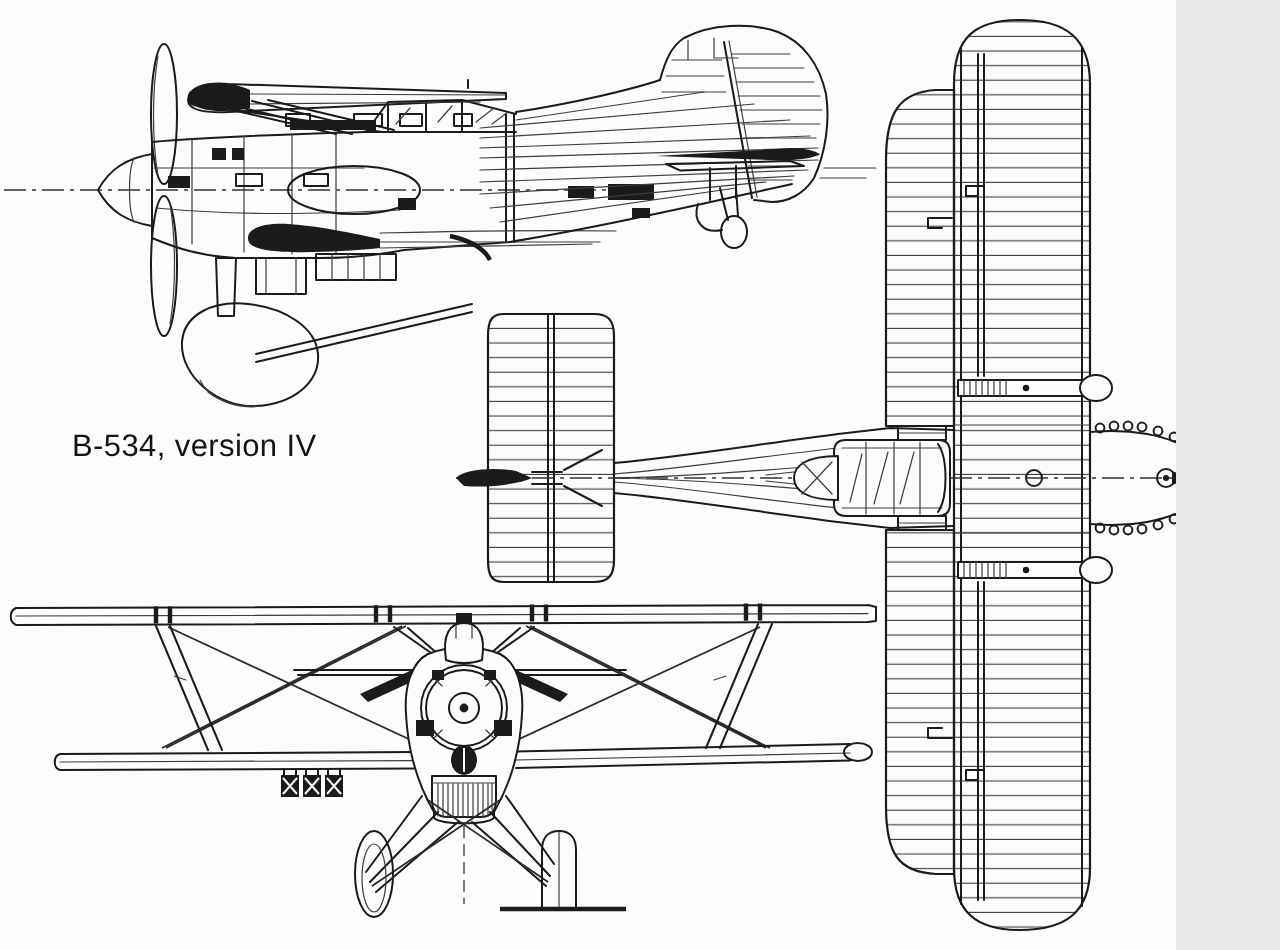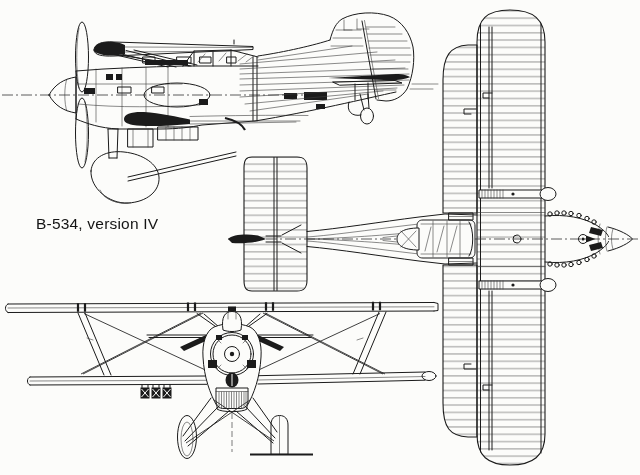--- a/index.html
+++ b/index.html
@@ -1,17 +1,17 @@
 <!DOCTYPE html>
 <html><head>
 <meta charset="utf-8">
 <style>
   html,body{margin:0;padding:0;}
   body{background:#e8e8e8;font-family:"Liberation Sans",sans-serif;}
-  .page{position:relative;width:640px;height:475px;background:#fcfcfa;overflow:hidden;}
+  .page{position:relative;width:588px;height:475px;background:#fcfcfa;overflow:hidden;}
   .caption{position:absolute;left:36px;top:215px;font-size:15.5px;color:#141414;letter-spacing:.2px;}
   svg{position:absolute;left:0;top:0;}
   .ln{stroke:#1b1b1b;stroke-width:1;fill:none;stroke-linecap:round;stroke-linejoin:round;}
   .ln2{stroke:#1b1b1b;stroke-width:2.2;fill:none;stroke-linecap:butt;}
   .thin{stroke:#3c3c3c;stroke-width:.6;fill:none;stroke-linecap:round;}
   .wire{stroke:#2a2a2a;stroke-width:.9;fill:none;}
   .dk{fill:#1b1b1b;stroke:none;}
   .wfill{fill:#fcfcfa;stroke:#1b1b1b;stroke-width:1;stroke-linejoin:round;}
   .ribfill{fill:url(#ribs);stroke:#1b1b1b;stroke-width:1.1;stroke-linejoin:round;}
   .cl{stroke:#333;stroke-width:.8;fill:none;stroke-dasharray:11 3 2 3;}

